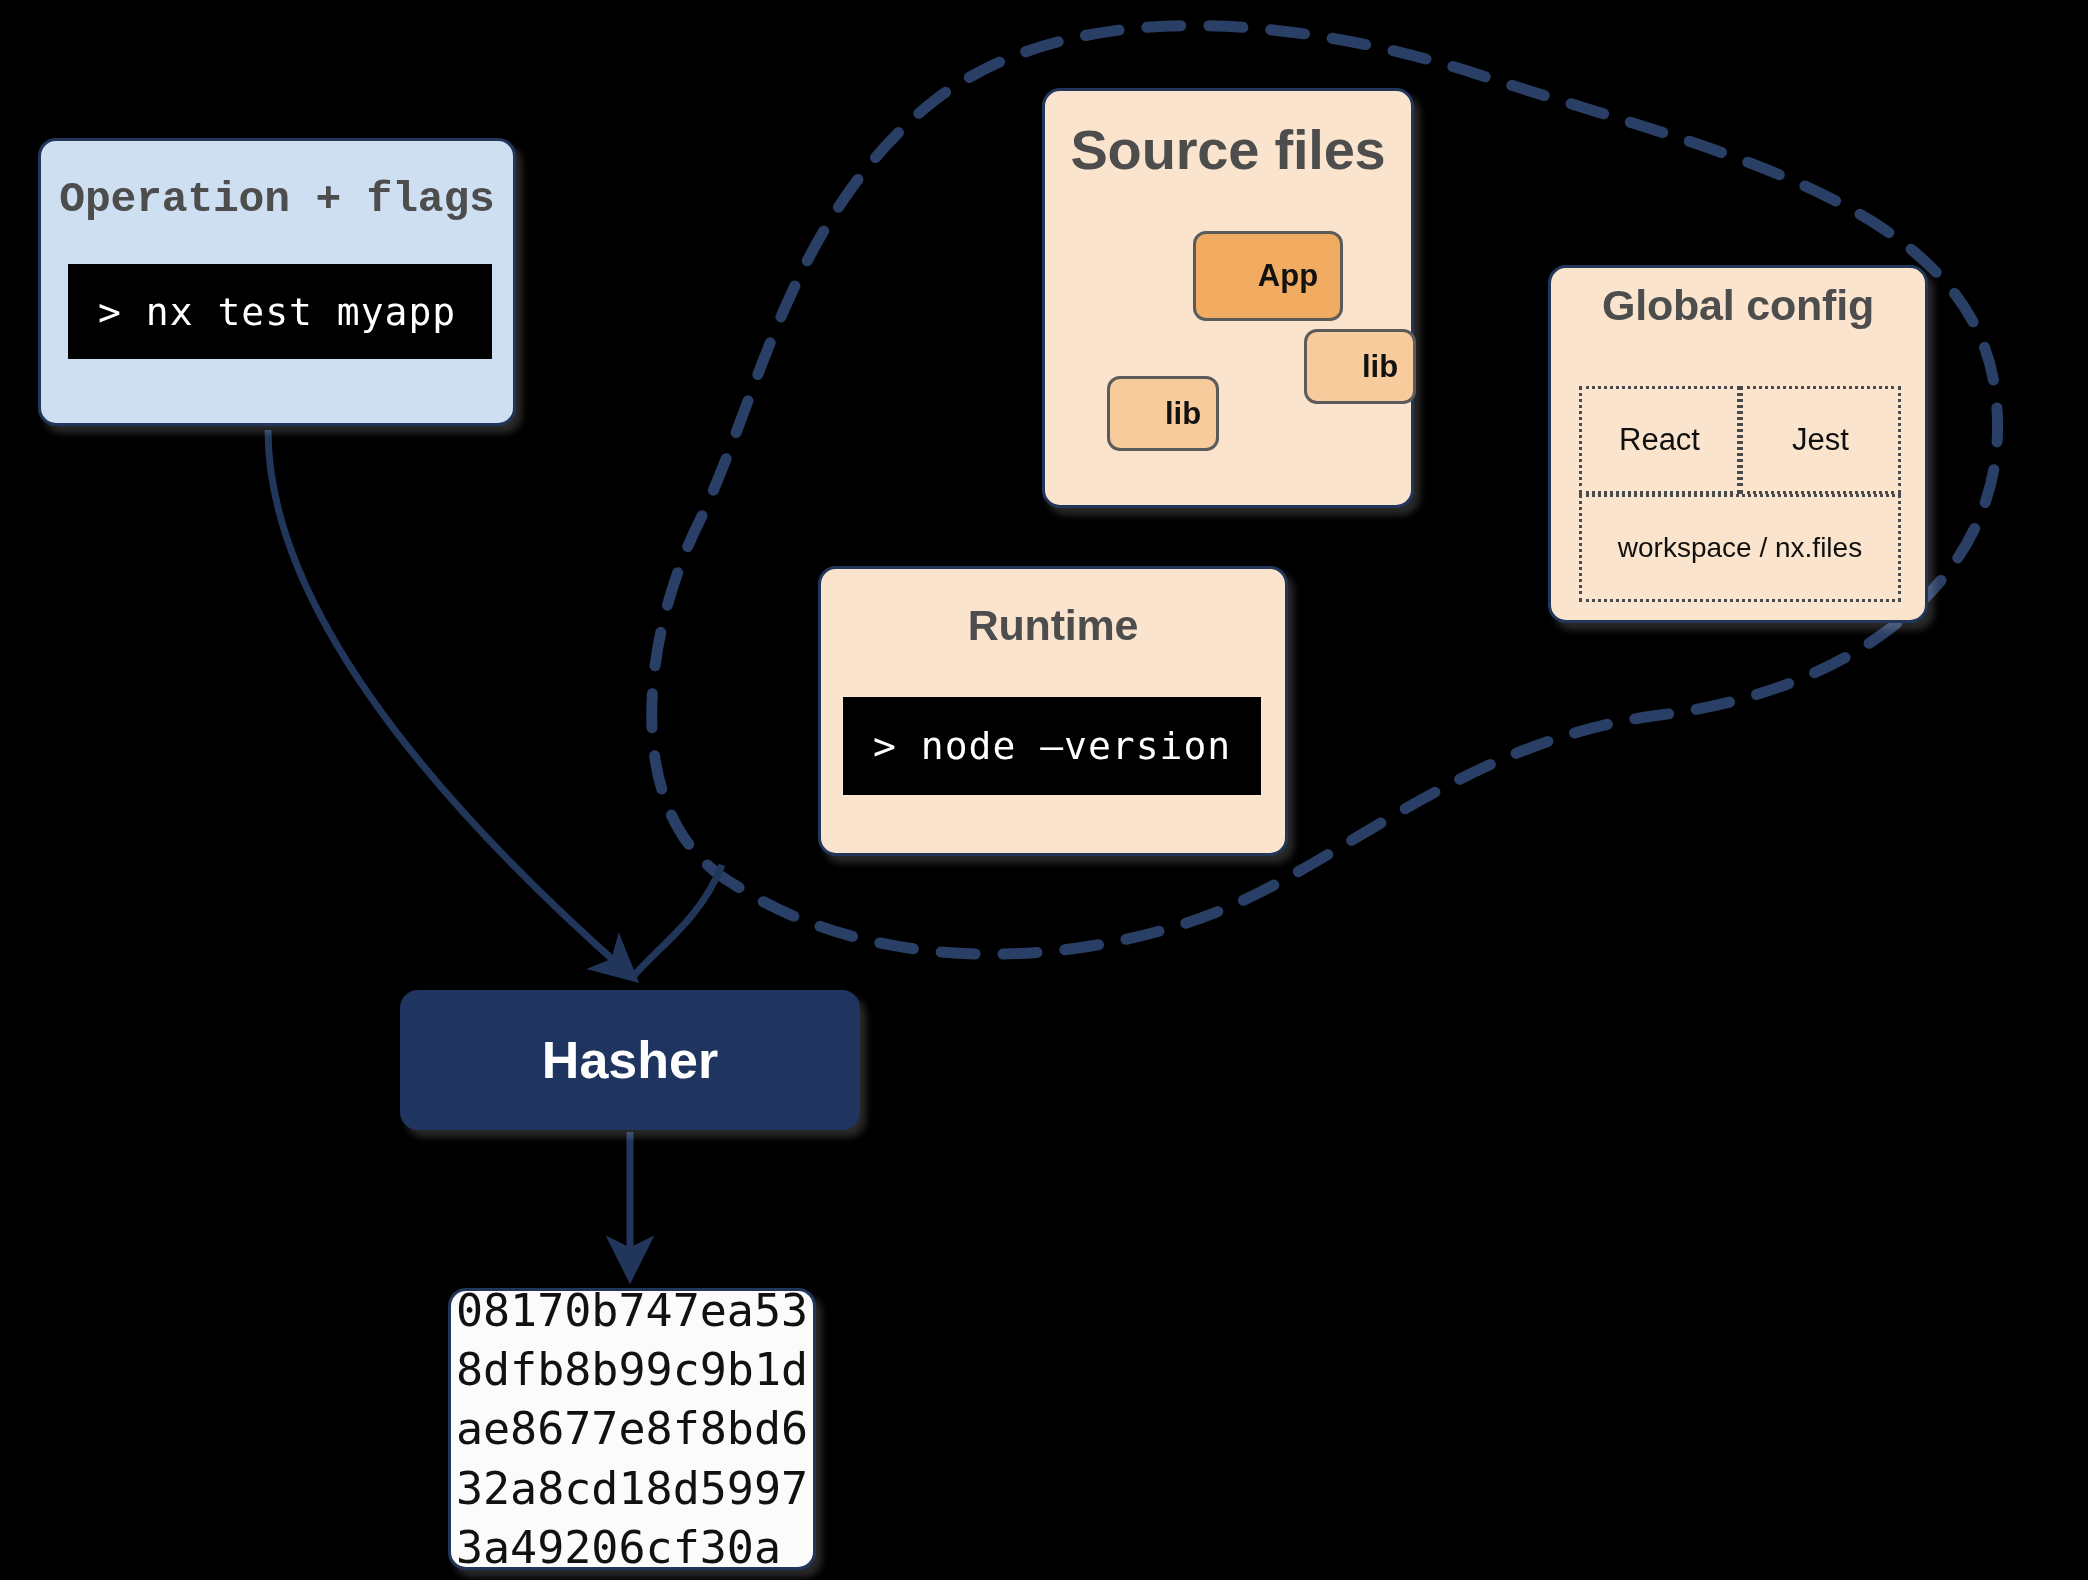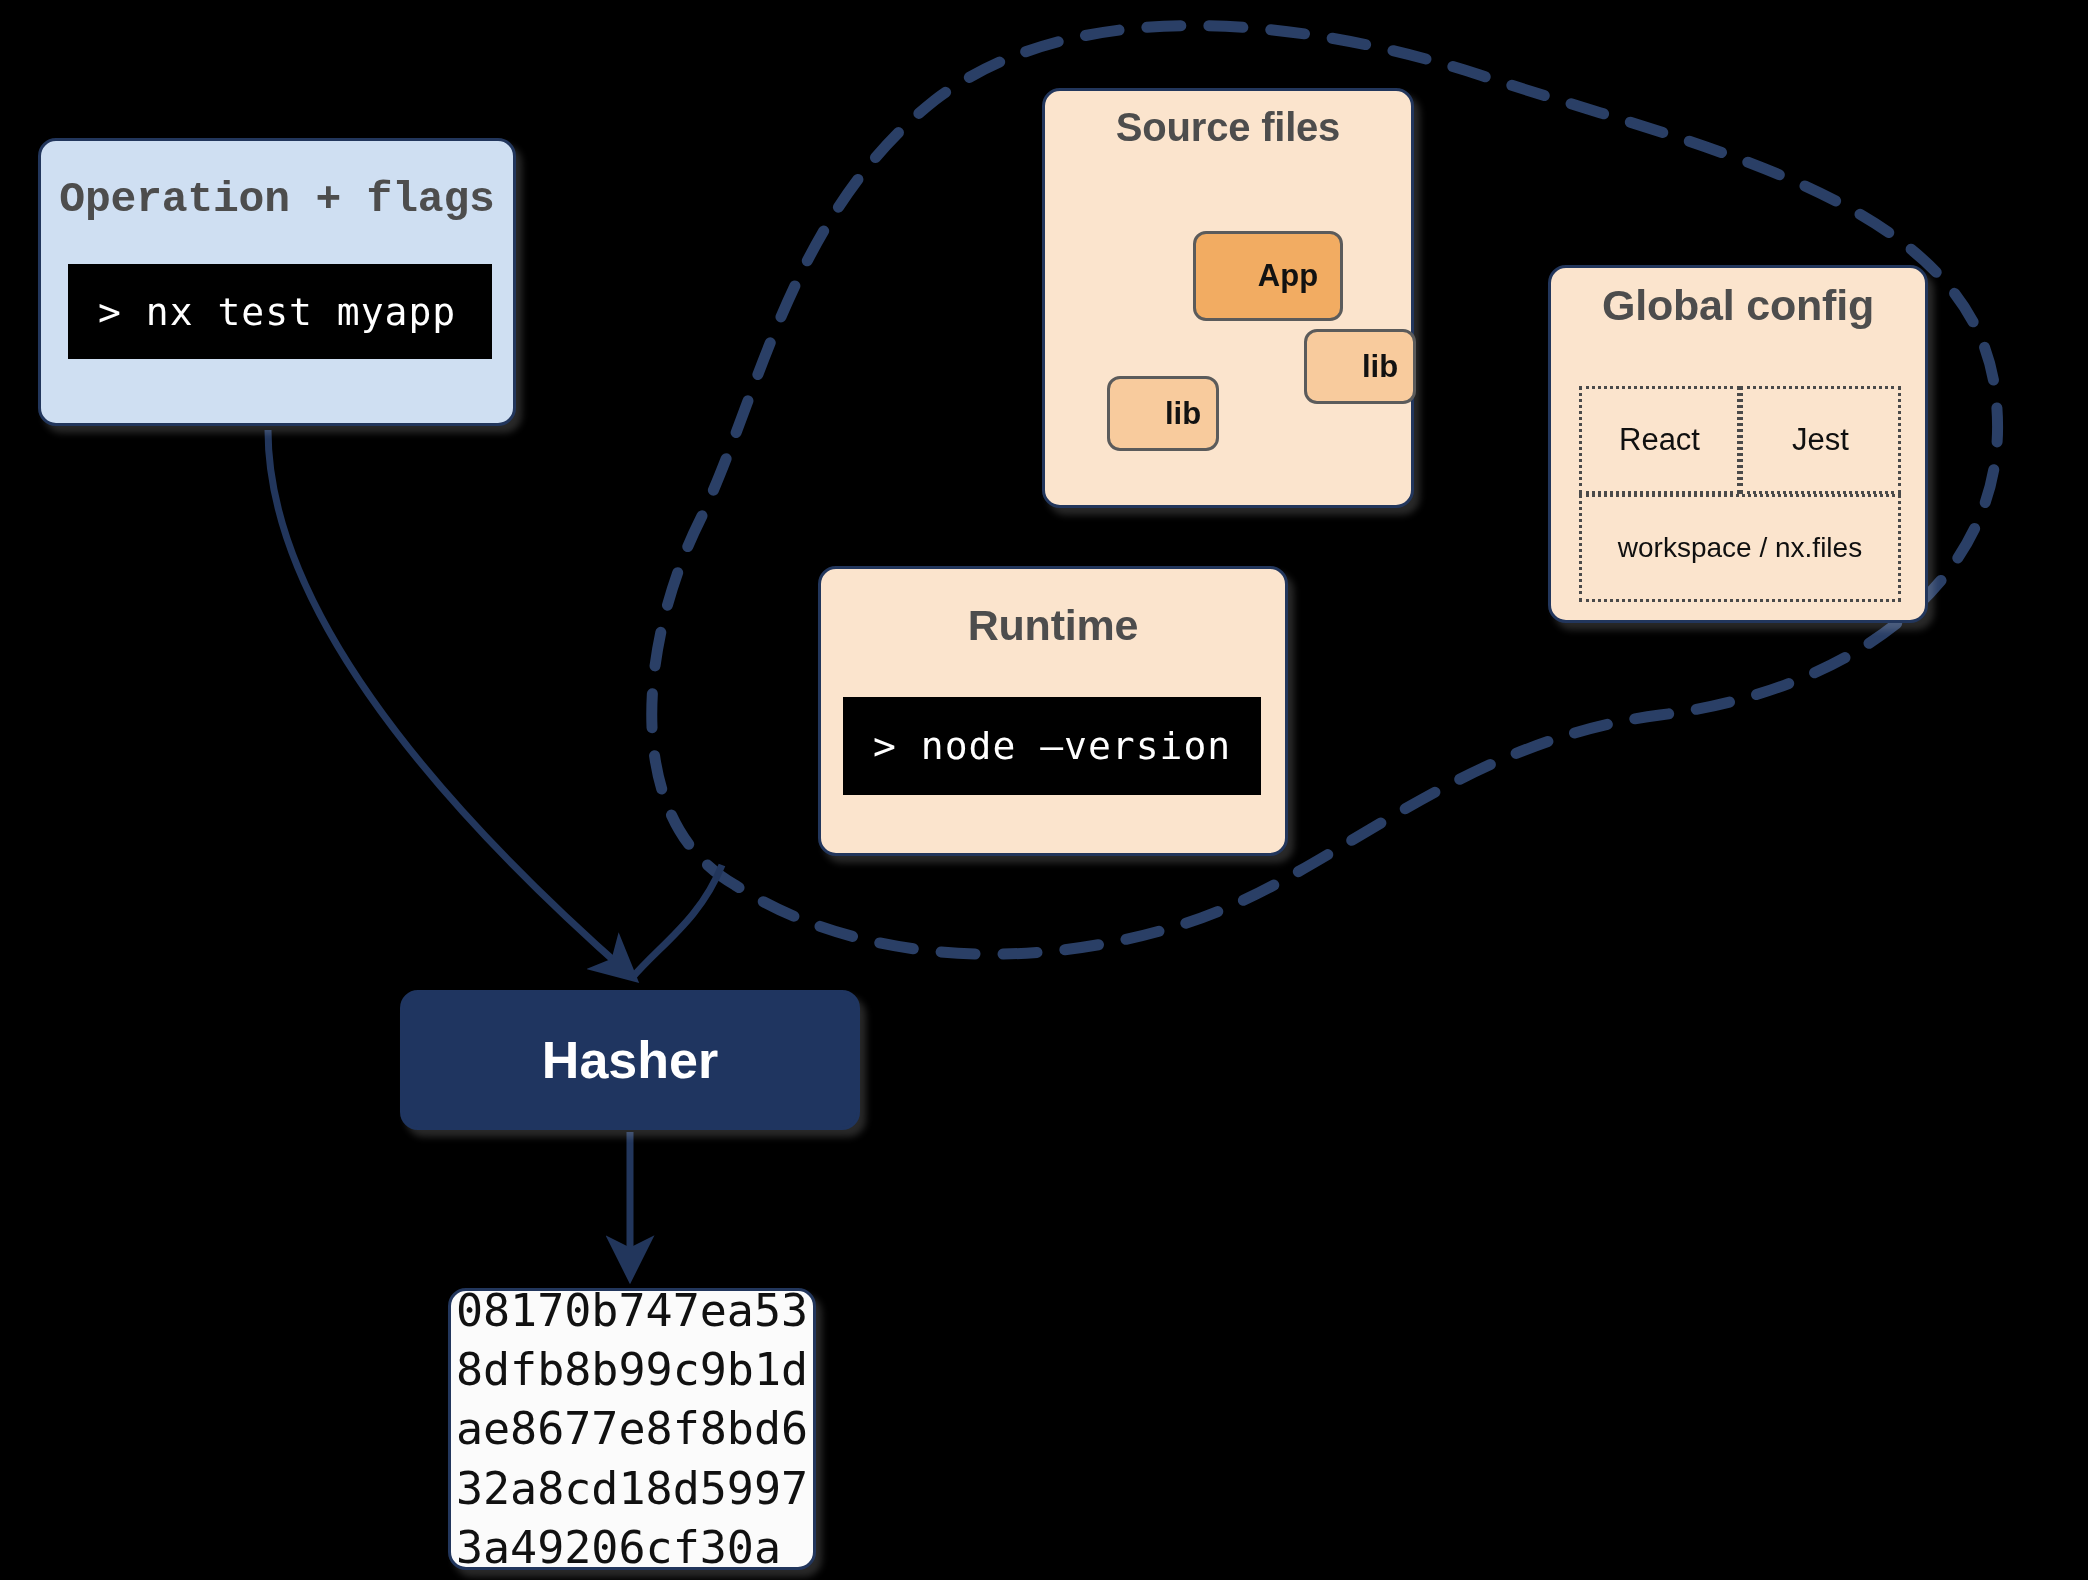--- a/index.html
+++ b/index.html
@@ -68,21 +68,21 @@
   }
 
   
   .src-card {
     left: 1042px;
     top: 88px;
     width: 372px;
     height: 420px;
     background: #fbe4cd;
   }
-  .src-title { font-size: 40px; margin-top: 14px; }
+  .src-title { font-size: 56px; margin-top: 26px; }
 
   .mini-node {
     position: absolute;
     box-sizing: border-box;
     border: 3px solid #5b5b5b;
     border-radius: 13px;
     display: flex;
     align-items: center;
     justify-content: center;
     font-weight: bold;

